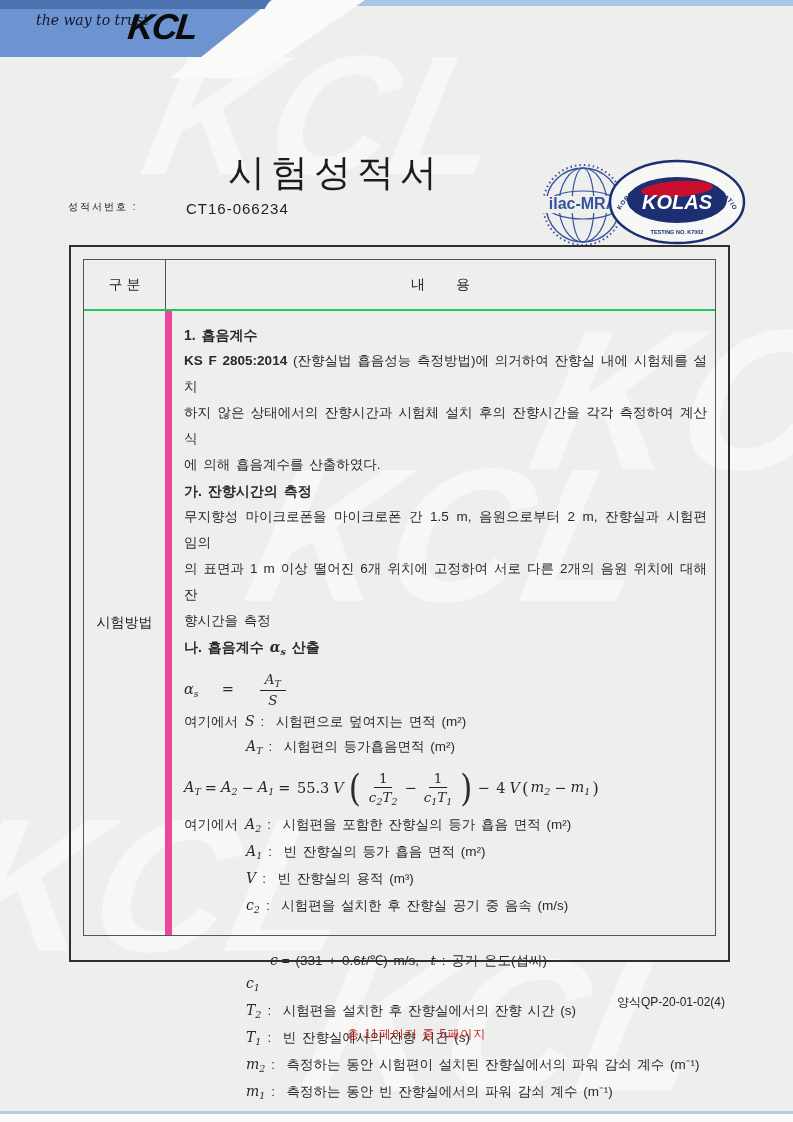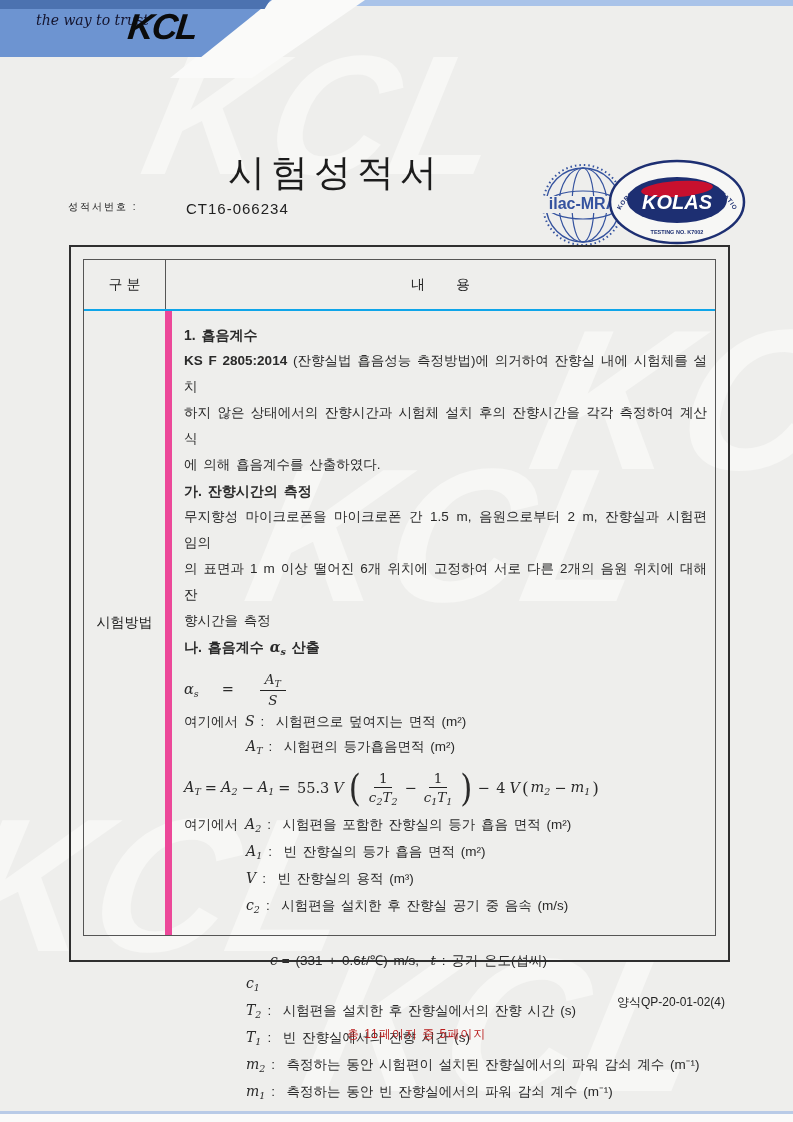--- a/index.html
+++ b/index.html
@@ -23,21 +23,21 @@
   
   .doc-title{position:absolute;top:148px;left:0;width:671px;text-align:center;font-size:37px;
         font-weight:500;letter-spacing:6px;color:#1c1c1c;}
   .repno-label{position:absolute;top:200px;left:68px;font-size:10px;letter-spacing:2px;color:#222;}
   .repno-value{position:absolute;top:200px;left:186px;font-size:15px;letter-spacing:1px;color:#222;}
   .stamp{position:absolute;}
   
   .frame{position:absolute;left:69px;top:245px;width:661px;height:717px;border:2px solid #2f2f2f;box-sizing:border-box;}
   .tbl{position:absolute;left:12px;top:12px;width:633px;height:677px;border:1px solid #555;
         box-sizing:border-box;display:flex;flex-direction:column;}
-  .tbl-header{display:flex;height:49px;border-bottom:2px solid #0ea5e9;flex:none;}
+  .tbl-header{display:flex;height:49px;border-bottom:2px solid #22c55e;flex:none;}
   .th1{width:81px;border-right:1px solid #555;display:flex;align-items:center;justify-content:center;
         font-size:14px;white-space:pre;color:#222;}
   .th2{flex:1;display:flex;align-items:center;justify-content:center;font-size:14px;white-space:pre;color:#222;}
   .tbl-body{flex:1;display:flex;min-height:0;}
   .td1{width:81px;border-right:7px solid #ec4899;display:flex;align-items:center;justify-content:center;
         font-size:14px;color:#222;}
   .td2{flex:1;padding:11px 8px 0 12px;font-size:13.5px;line-height:26px;word-spacing:2px;color:#2a2a2a;}
   .sec-title{font-weight:bold;font-size:14px;}
   .stretch{text-align:justify;text-align-last:justify;}
   

